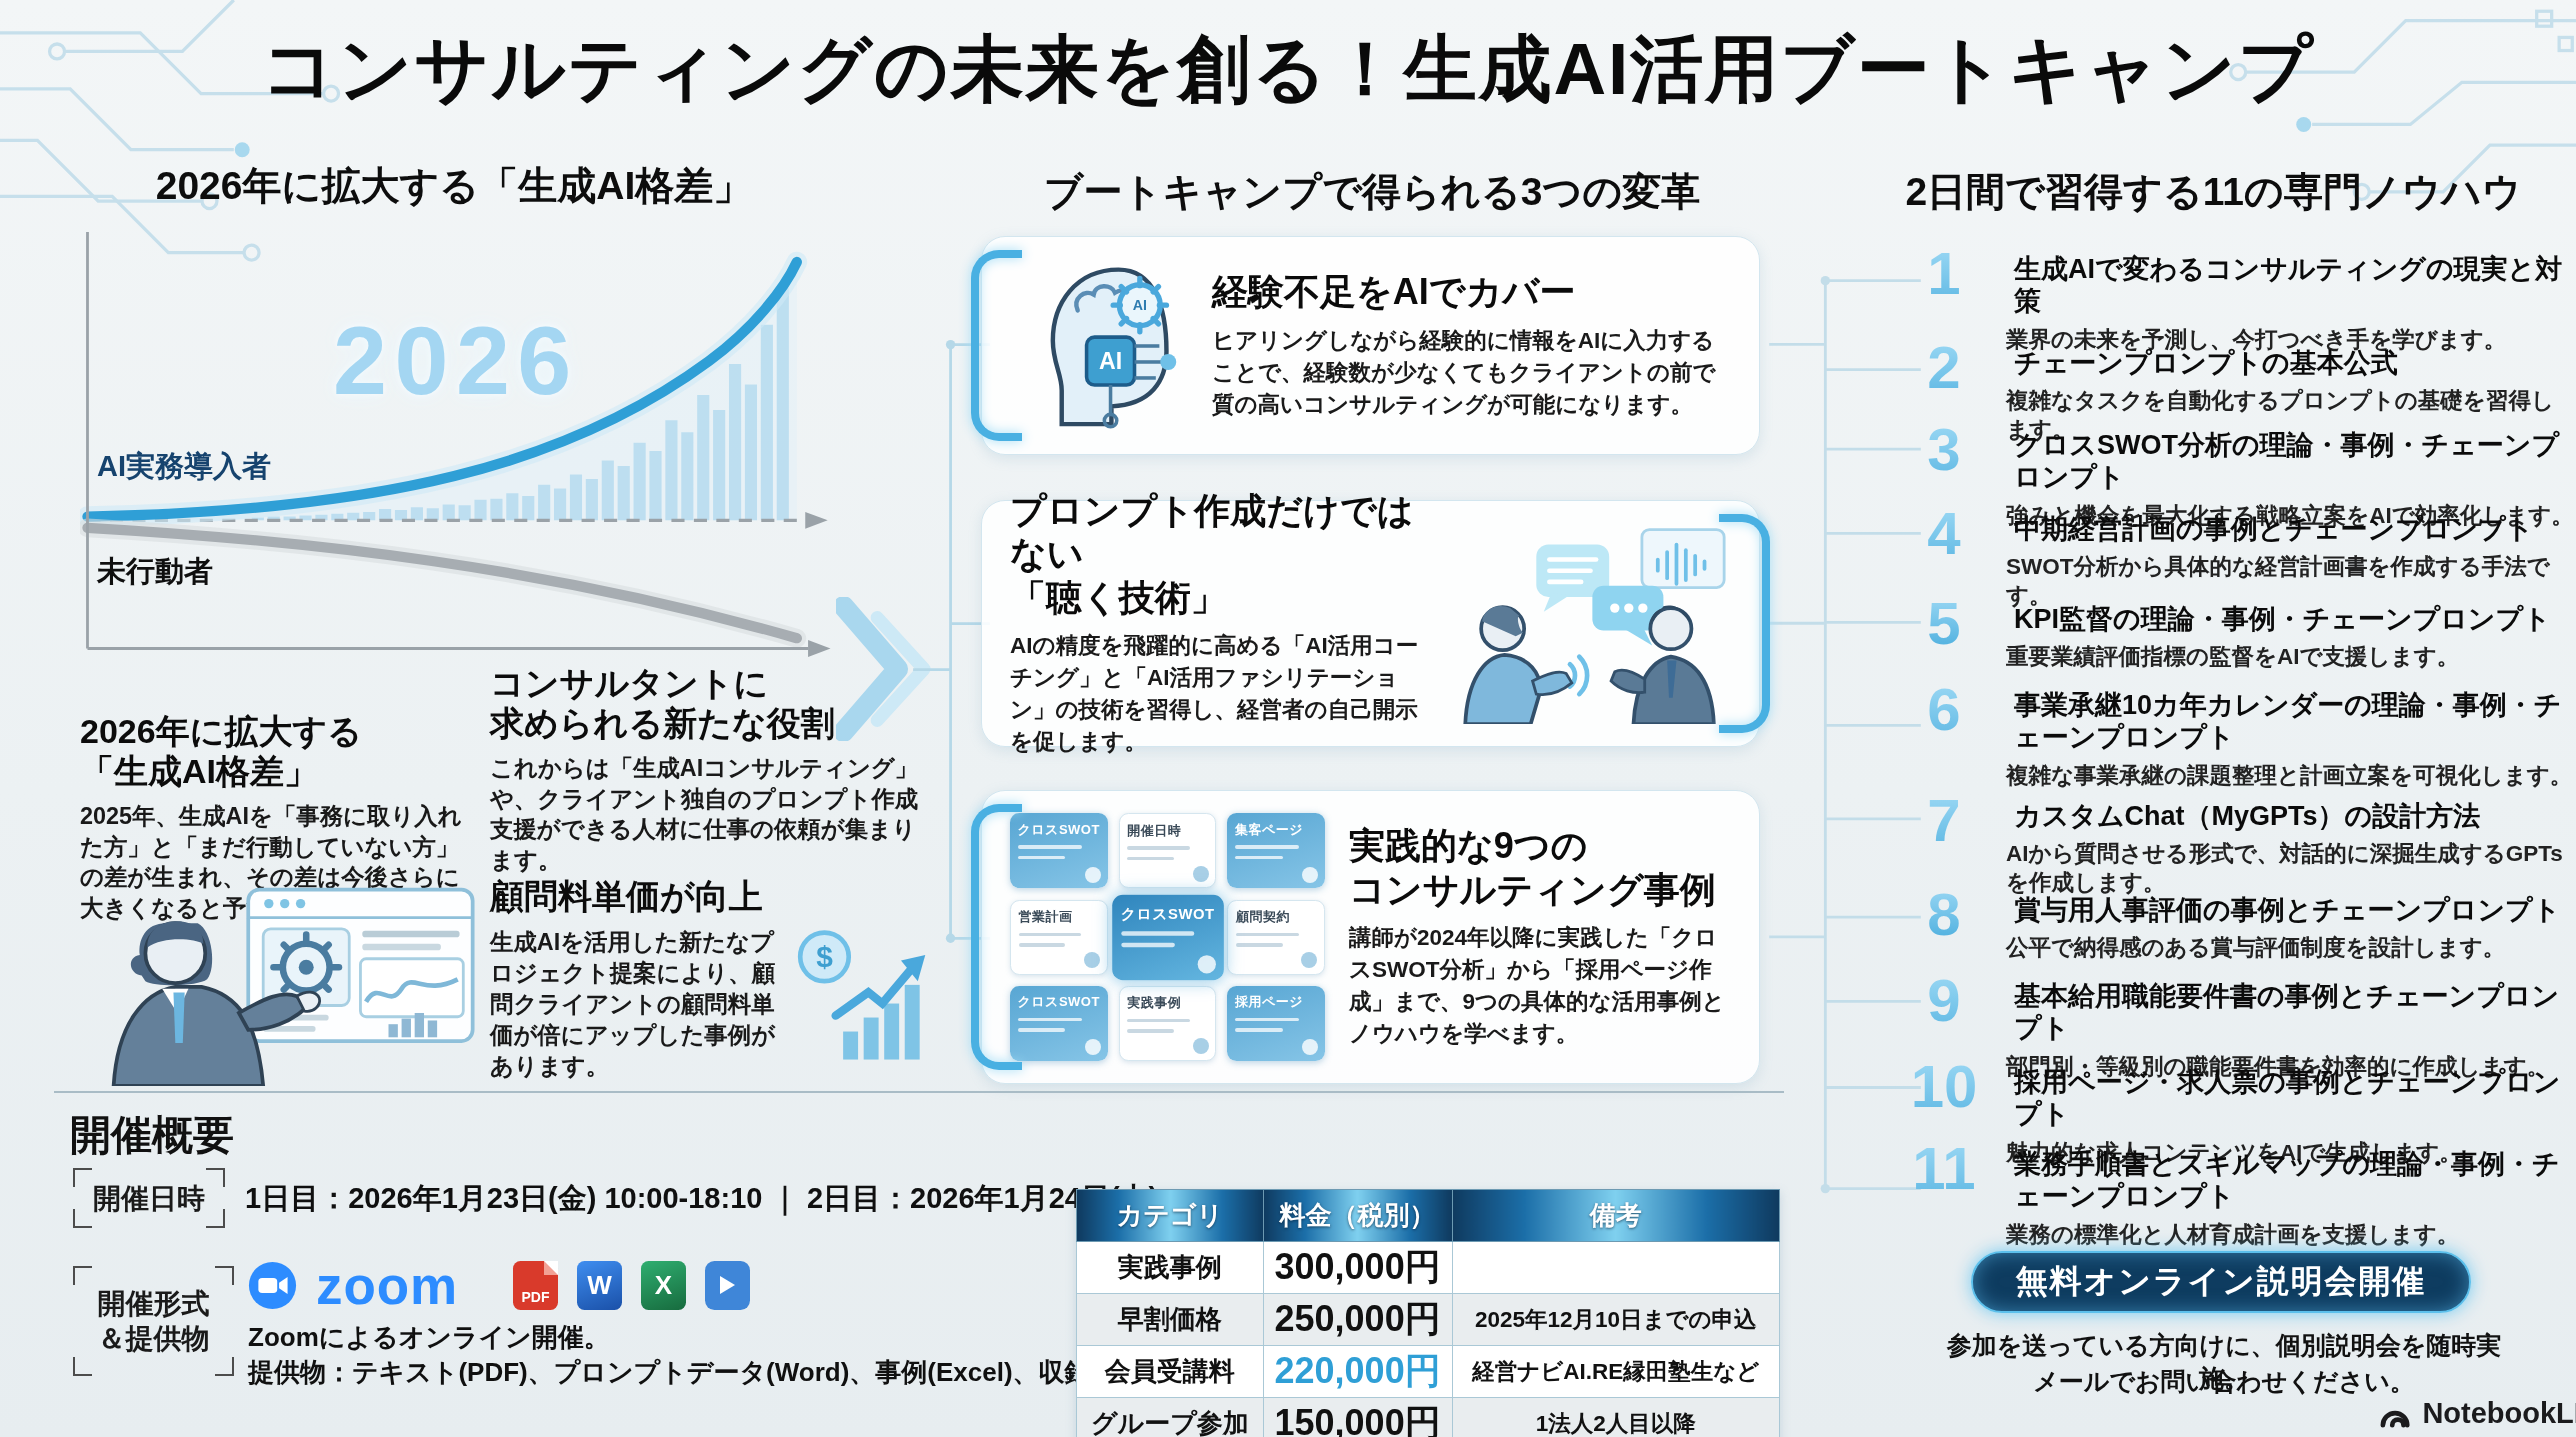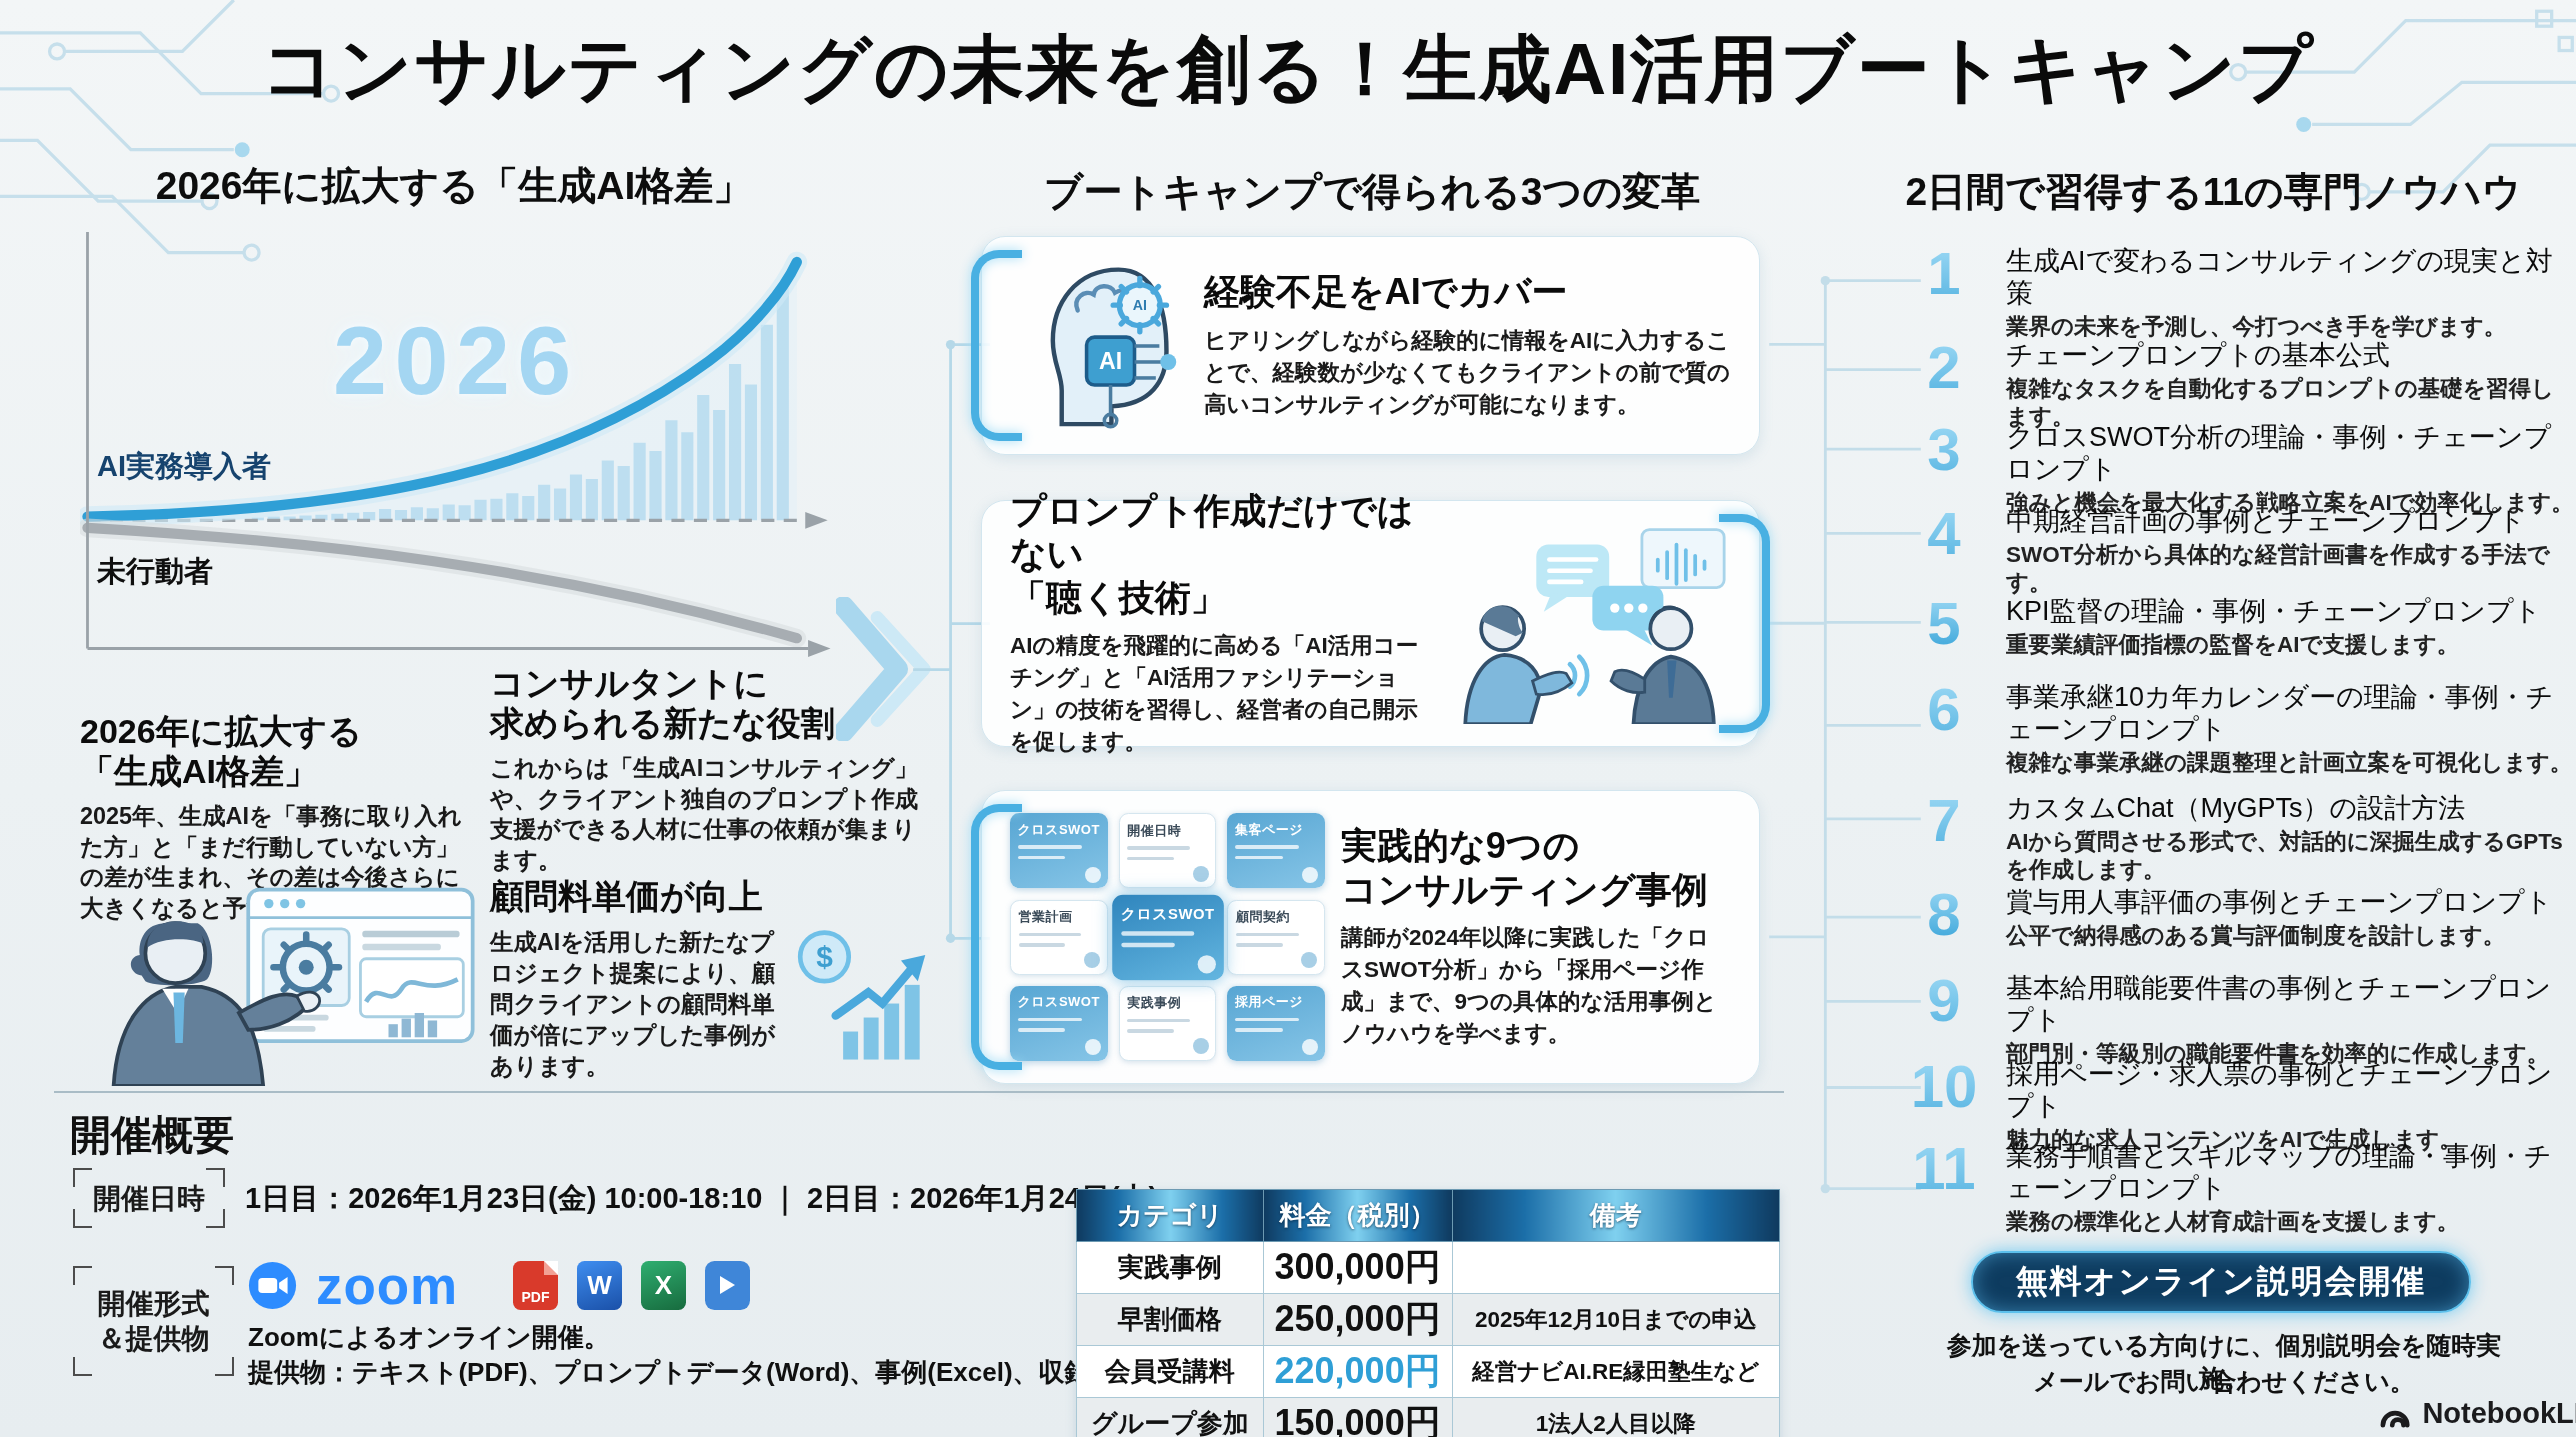--- a/index.html
+++ b/index.html
@@ -50,21 +50,21 @@
   .ficon.word{background:linear-gradient(160deg,#3f8ef0,#1a50a8);font-size:26px;}
   .ficon.excel{background:linear-gradient(160deg,#2fae70,#176b3e);font-size:26px;}
   .ficon.video{background:#3f86d8;font-size:20.6px;border-radius:9.4px;}
   .ficon.video i{width:0;height:0;border-left:15px solid #fff;border-top:9.4px solid transparent;
     border-bottom:9.4px solid transparent;}
   .ov-line{position:absolute;left:248px;font-size:26px;font-weight:800;color:#101010;}
 
   
   .mbox{position:absolute;left:981px;width:779px;background:rgba(255,255,255,.88);
     border:1.9px solid #d3e6ef;border-radius:24px;box-shadow:0 3.7px 13px rgba(110,160,190,.18);
-    padding:16px 28px;display:flex;gap:16px;align-items:center;}
+    padding:16px 28px;display:flex;gap:24px;align-items:center;}
   .mbox::before{content:"";position:absolute;width:43px;border:8.4px solid #49b0e2;z-index:1;
     filter:drop-shadow(0 0 5.6px #9fdcf6);}
   .mbox.acc-left::before{left:-11.2px;top:13px;bottom:13px;border-right:none;border-radius:28px 0 0 28px;}
   .mbox.acc-right::before{right:-11.2px;top:13px;bottom:13px;border-left:none;border-radius:0 28px 28px 0;}
   .mbox h3{margin:0;font-size:36px;font-weight:900;line-height:1.2;color:#0b0b0b;}
   .mbox p{margin:11.2px 0 0 0;font-size:22.5px;font-weight:700;line-height:1.42;color:#1a1a1a;}
   .box1{top:236px;height:219px;}
   .box2{top:500px;height:247px;}
   .box3{top:790px;height:294px;}
   .cards{width:315px;display:grid;grid-template-columns:repeat(3,1fr);gap:11.2px;flex:none;}
@@ -95,21 +95,21 @@
   table.price td.fee{font-weight:900;font-size:36px;}
   table.price td.fee.member{color:#2f9fd6;}
   table.price td.note{font-size:22.5px;font-weight:700;}
   table.price tr.alt td{background:#e9edef;}
 
   
   .item{position:absolute;left:1895px;width:679px;display:flex;gap:13px;}
   .num{flex:none;width:98px;text-align:center;font-size:60px;font-weight:900;line-height:.95;
     background:linear-gradient(180deg,#9bd8f4,#2f9fd6);-webkit-background-clip:text;background-clip:text;
     color:transparent;}
-  .item h4{margin:0;font-size:27px;font-weight:400;color:#0b0b0b;line-height:1.2;}
+  .item h4{margin:8px;font-size:27px;font-weight:700;color:#0b0b0b;line-height:1.2;}
   .item p{margin:3.7px 0 0 0;font-size:22.5px;font-weight:600;color:#222;line-height:1.26;}
 
   .cta{position:absolute;left:1971px;top:1251px;width:500px;height:62px;border:2.8px solid #5cc0ec;border-radius:37px;
     background:radial-gradient(130% 170% at 50% 50%,#0e3c60 42%,#1d6ea6 80%,#54bdea 100%);
     color:#fff;font-size:32px;font-weight:900;letter-spacing:1.9px;cursor:pointer;
     box-shadow:0 0 17px rgba(110,200,240,.95),inset 0 0 19px rgba(90,180,230,.55);}
   .cta-line{position:absolute;left:1930px;width:588px;text-align:center;font-size:25px;font-weight:800;color:#111;}
   .brand{position:absolute;left:2378px;top:1397px;display:flex;align-items:center;gap:8.4px;}
   .brand span{font-size:29px;font-weight:700;color:#1b1b1d;}
 </style>

